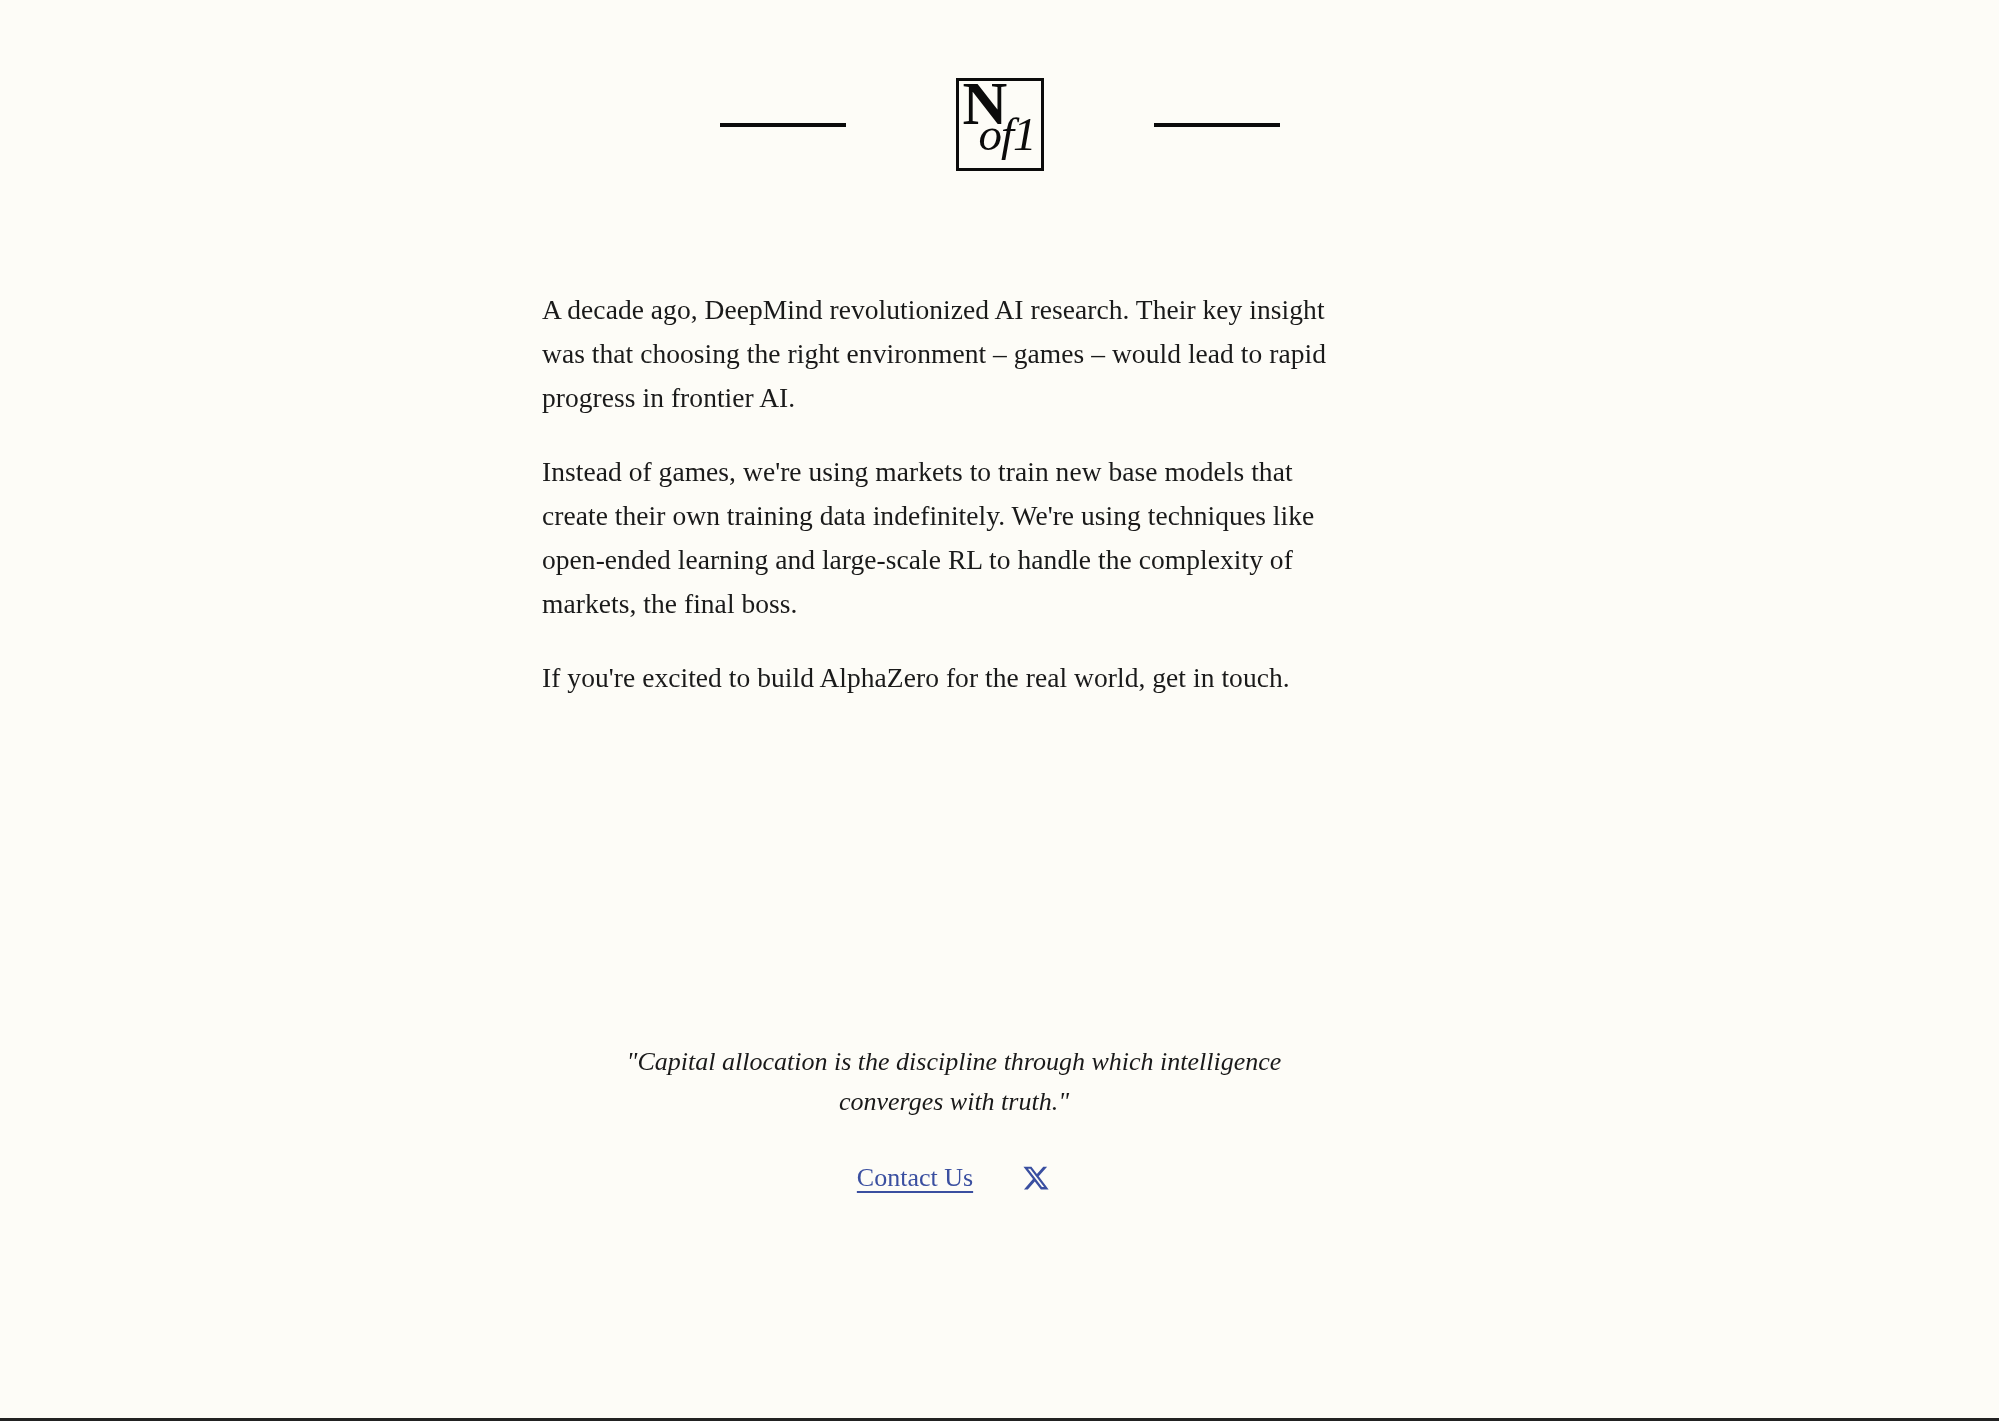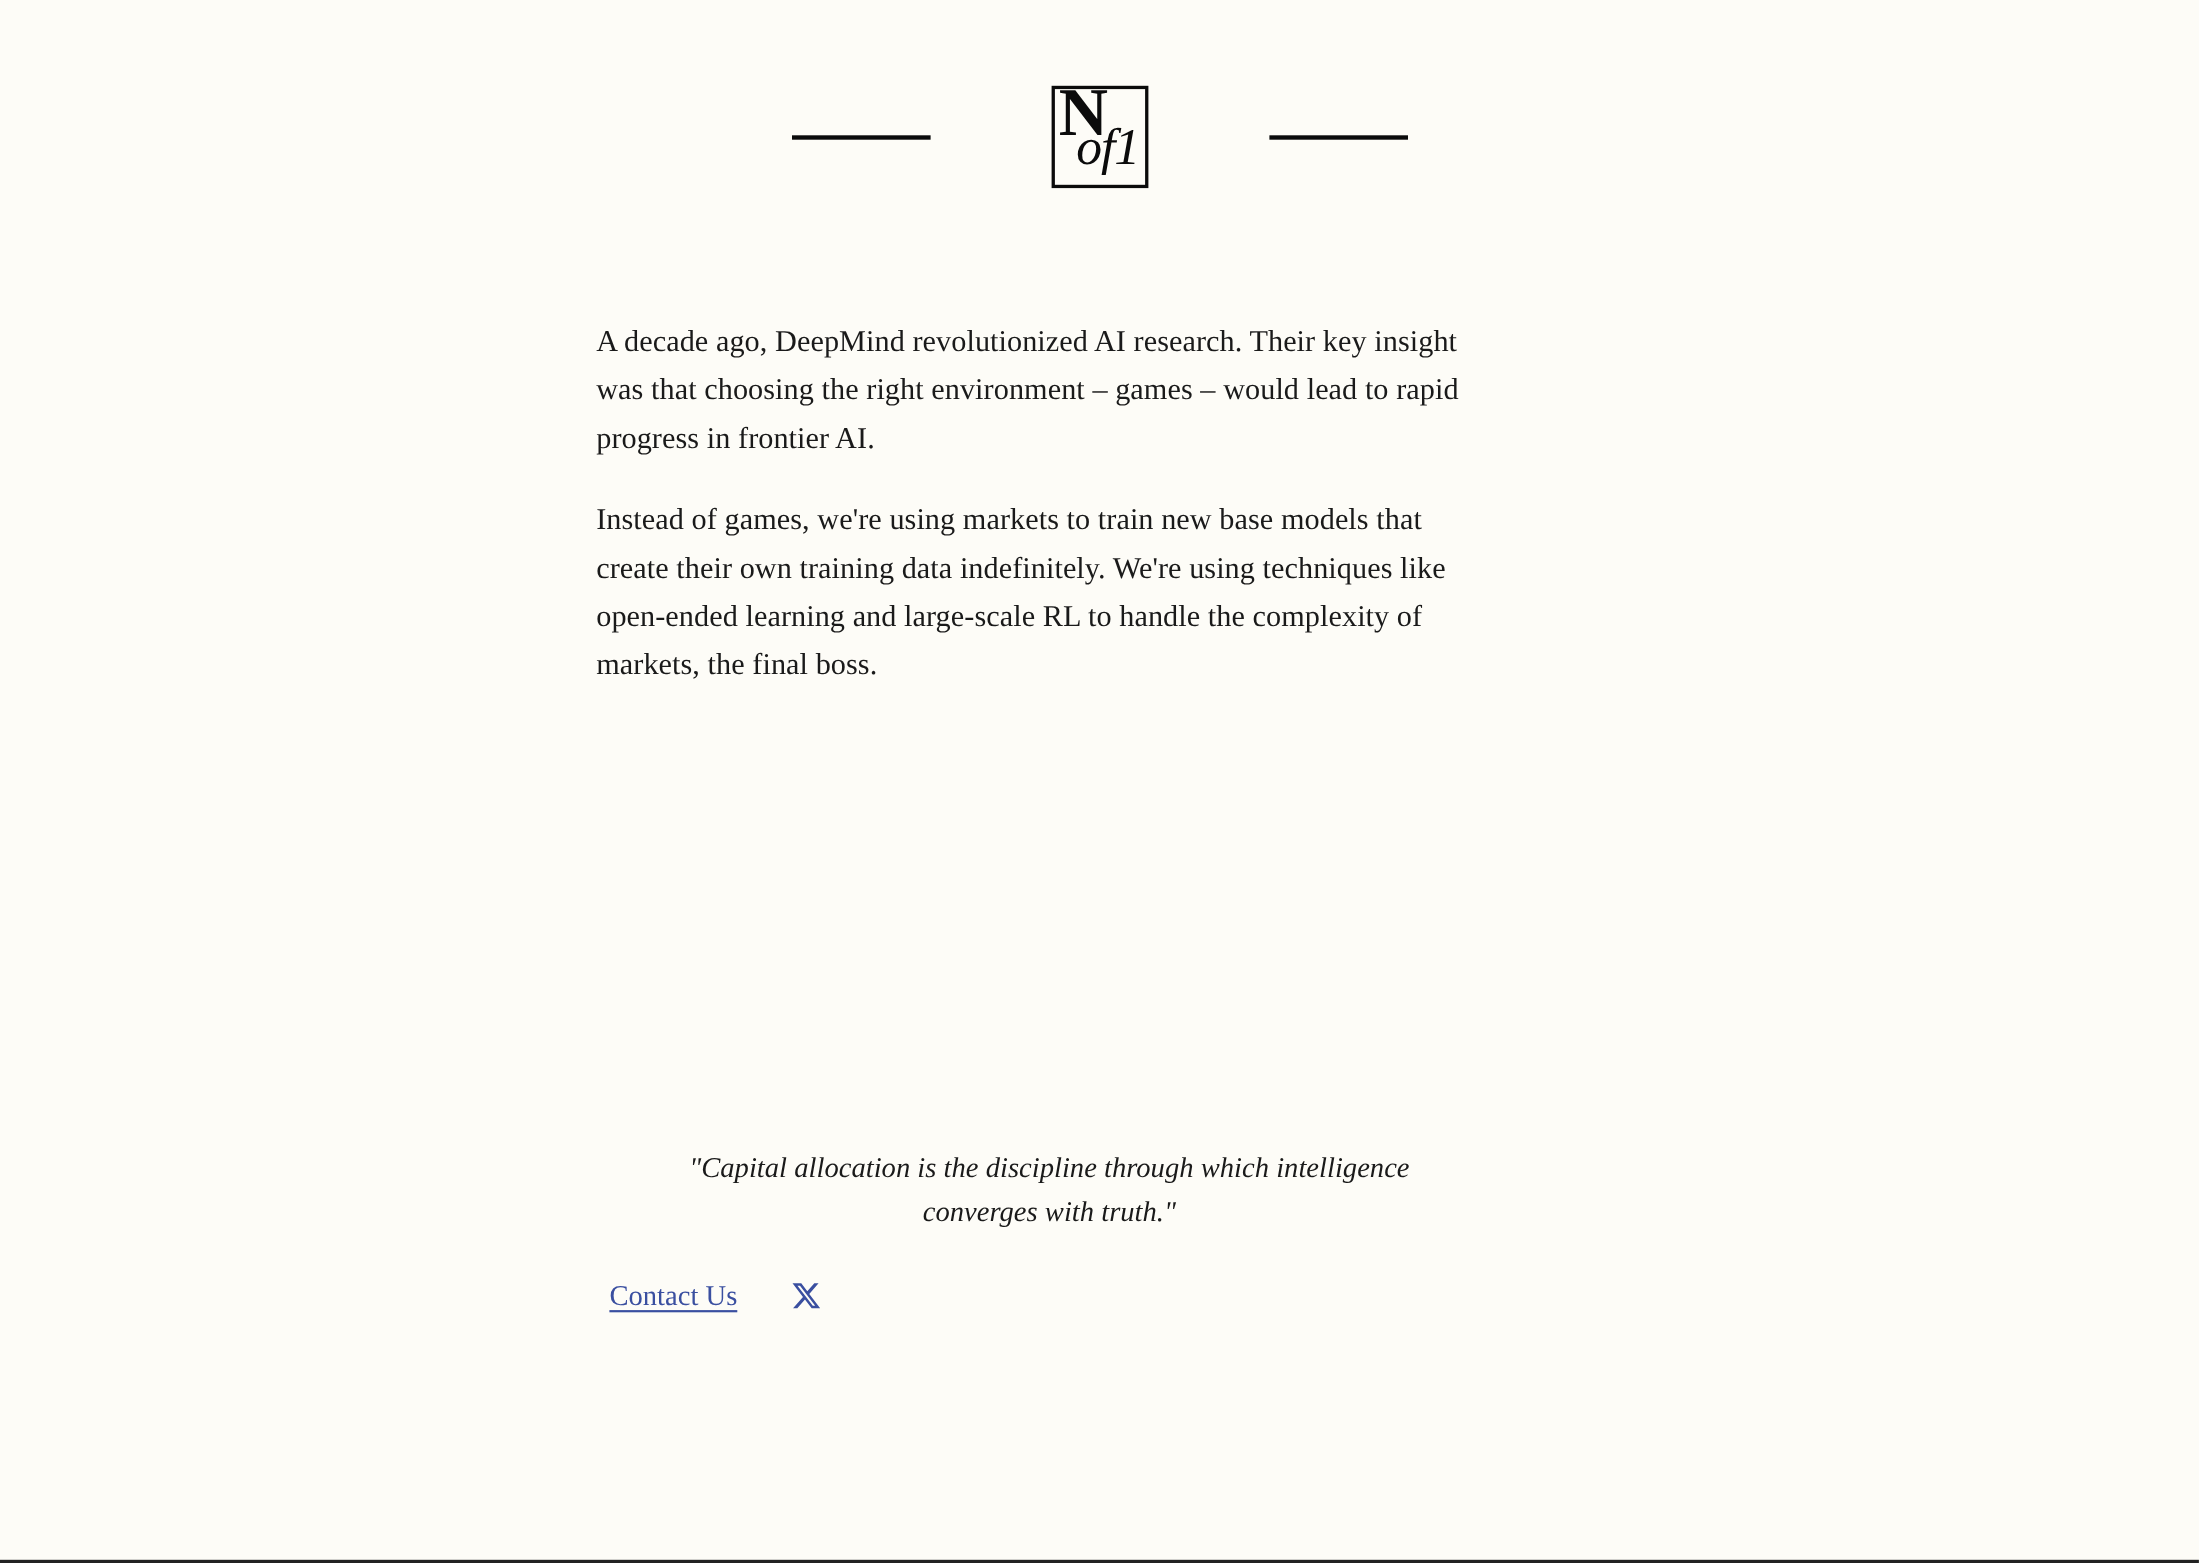--- a/index.html
+++ b/index.html
@@ -116,20 +116,21 @@
   }
 
   
   .footer {
     position: absolute;
     left: 554px;
     top: 1162px;
     width: 800px;
     display: flex;
     align-items: center;
+    justify-content: center;
     gap: 48px;
   }
   .contact-link {
     font-size: 26px;
     line-height: 32px;
     color: #3a4fa0;
     text-decoration: underline;
     text-underline-offset: 5px;
     cursor: pointer;
   }
@@ -155,20 +156,21 @@
       <span class="logo-n">N</span>
       <span class="logo-of1">of1</span>
     </div>
 
     <div class="rule rule-right"></div>
   </div>
 
   <div class="content">
     <p class="para">A decade ago, DeepMind revolutionized AI research. Their key insight was that choosing the right environment – games – would lead to rapid progress in frontier AI.</p>
     <p class="para">Instead of games, we're using markets to train new base models that create their own training data indefinitely. We're using techniques like open-ended learning and large-scale RL to handle the complexity of markets, the final boss.</p>
+    <p class="para">If you're excited to build AlphaZero for the real world, get in touch.</p>
   </div>
 
   <div class="quote-block">
     <p class="quote">"Capital allocation is the discipline through which intelligence converges with truth."</p>
   </div>
 
   <div class="footer">
     <a class="contact-link" href="#">Contact Us</a>
     <a class="x-link" href="#" aria-label="X">
       <svg width="28" height="28" viewBox="0 0 24 24">

